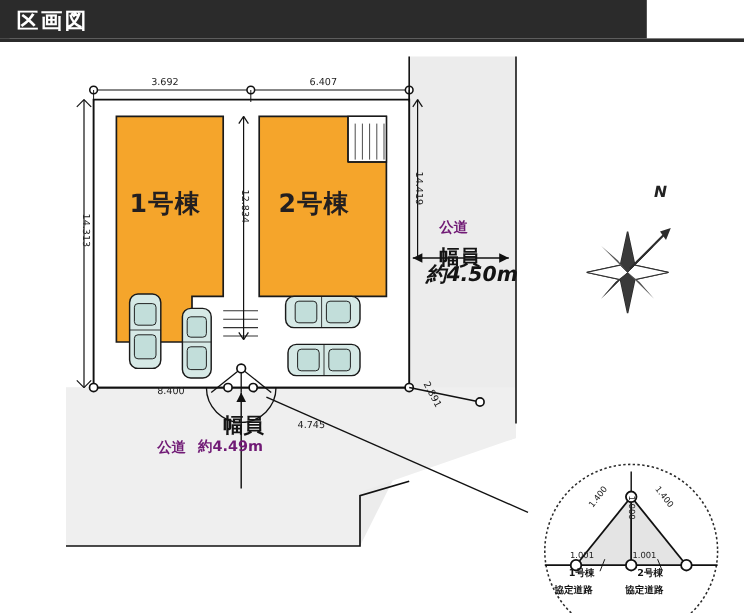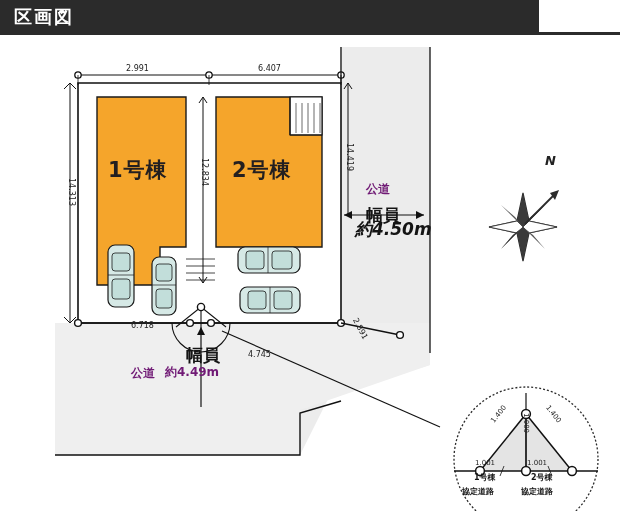--- a/index.html
+++ b/index.html
@@ -244,34 +244,34 @@
 
         <line x1="-22" y1="7" x2="-26" y2="17" stroke="#111" stroke-width="0.8"></line>
         <line x1="22" y1="7" x2="26" y2="17" stroke="#111" stroke-width="0.8"></line>
       </g>
 
     </svg>
 
     <div class="lbl bldg-label" style="left:108px;top:125px;">1号棟</div>
     <div class="lbl bldg-label" style="left:232px;top:125px;">2号棟</div>
 
-    <div class="lbl dim" style="left:126px;top:30px;">2.991</div>
+    <div class="lbl dim" style="left:126px;top:30px;">3.692</div>
     <div class="lbl dim" style="left:258px;top:30px;">6.407</div>
 
     <div class="lbl dim-v" style="left:67px;top:143px;writing-mode:vertical-rl;">14.313</div>
 
     <div class="lbl dim-v" style="left:200px;top:123px;writing-mode:vertical-rl;">12.834</div>
 
     <div class="lbl dim-v" style="left:345px;top:108px;writing-mode:vertical-rl;">14.419</div>
 
     <div class="lbl road-jp" style="left:366px;top:148px;">公道</div>
     <div class="lbl road-jp-sm" style="left:366px;top:172px;">幅員</div>
     <div class="lbl road-jp-sm" style="left:355px;top:186px;font-style:italic;">約4.50m</div>
 
-    <div class="lbl dim" style="left:131px;top:287px;">6.718</div>
+    <div class="lbl dim" style="left:131px;top:287px;">8.400</div>
     <div class="lbl dim" style="left:248px;top:292px;margin-top:24px;">4.745</div>
     <div class="lbl dim-v" style="left:358px;top:282px;transform:rotate(62deg);">2.891</div>
 
     <div class="lbl road-jp-sm" style="left:186px;top:312px;">幅員</div>
     <div class="lbl road-jp" style="left:131px;top:332px;">公道</div>
     <div class="lbl road-jp" style="left:165px;top:331px;">約4.49m</div>
 
     <div class="lbl compass-n" style="left:545px;top:119px;">N</div>
 
     <div class="lbl inset-dim" style="left:489px;top:376px;transform:rotate(-52deg);">1.400</div>

